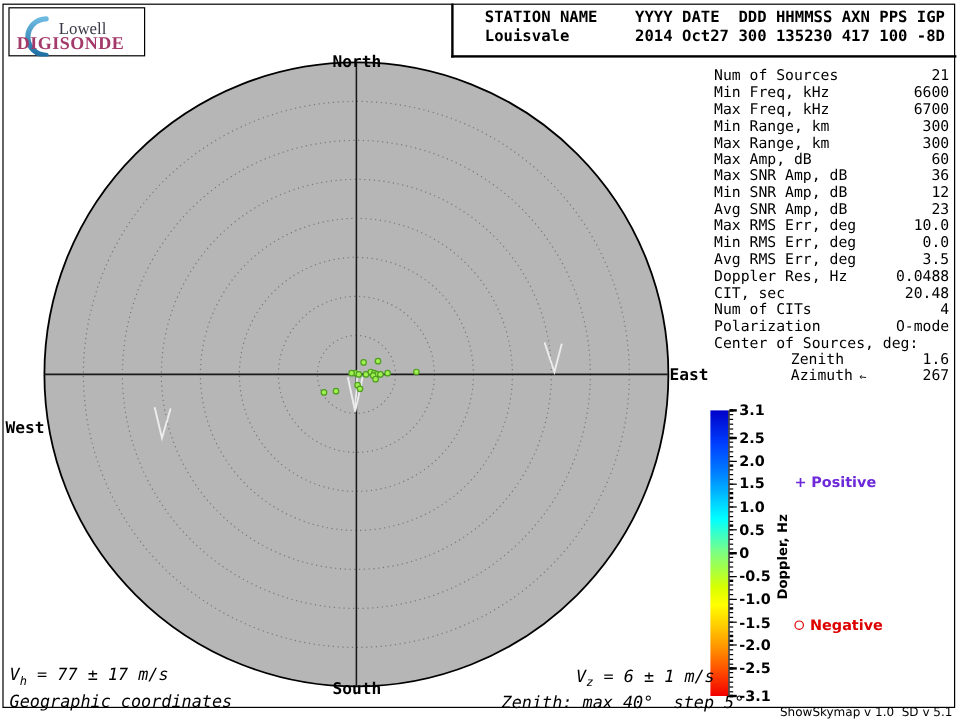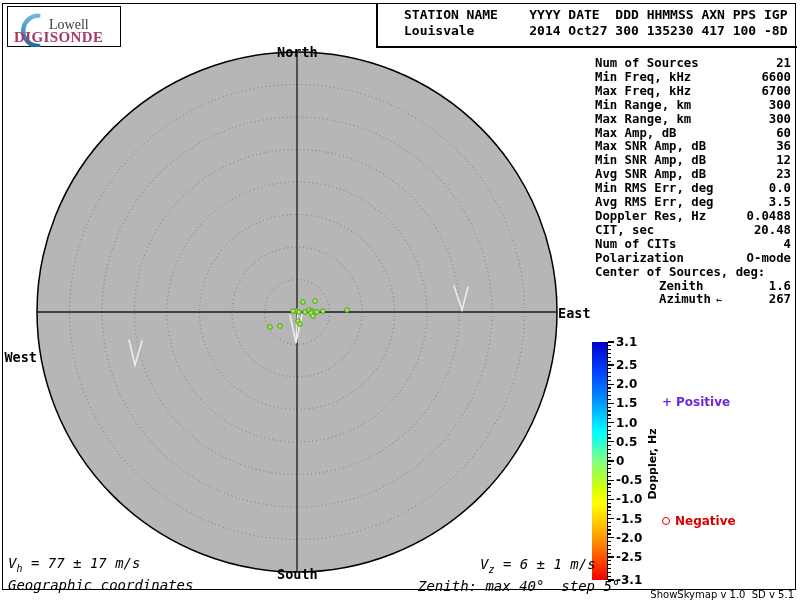--- a/index.html
+++ b/index.html
@@ -22,21 +22,21 @@
   #header-box pre{margin:0;font-family:"DejaVu Sans Mono",monospace;font-weight:bold;
                   font-size:13px;line-height:16px;padding-left:26px;}
   #header-box pre:first-child{padding-top:4px;}
   
   .compass{font-weight:bold;font-size:13.5px;}
   #lbl-north{left:277px;top:44px;width:40px;text-align:center;}
   #lbl-south{left:277px;top:566px;width:40px;text-align:right;}
   #lbl-west{left:4px;top:305px;width:33px;text-align:right;margin-top:44px;}
   #lbl-east{left:558px;top:305px;width:40px;text-align:left;}
   
-  #stats-panel{left:595px;top:57px;width:196px;font-size:12.3px;line-height:13.9px;font-weight:bold;}
+  #stats-panel{left:595px;top:57px;width:196px;font-size:12.3px;line-height:13.9px;}
   .stat-row{display:flex;justify-content:space-between;white-space:pre;}
   .stat-row .sl{text-align:left;}
   .stat-row .sv{text-align:right;}
   .stat-row.indent .sl{padding-left:64px;}
   .az-arrow{display:inline-block;font-size:10px;transform:rotate(6deg);margin-left:5px;color:#222;}
   
   #colorbar{left:592px;top:342px;width:15px;height:238px;border-right:1.2px solid #000;
     background:linear-gradient(to bottom,
       #0000c8 0%,#0040ff 12%,#0080ff 22%,#00c0ff 30%,#00ffff 38%,#40ffc0 44%,
       #80ff80 50%,#a8ff40 56%,#d8ff00 62%,#ffff00 68%,#ffc800 76%,#ff8c00 84%,
@@ -53,21 +53,21 @@
                   font-weight:bold;font-size:12px;display:flex;align-items:center;}
   #neg-circle{display:inline-block;width:6px;height:6px;border:1.8px solid #dd0000;
               border-radius:50%;margin-right:5px;}
   #pos-plus{margin-right:4px;}
   
   .ital{font-style:italic;white-space:pre;}
   #vh-text{left:8px;top:555px;font-size:14px;}
   #coords-text{left:8px;top:577px;font-size:14px;}
   #vz-text{left:480px;top:556px;font-size:14px;}
   #zenith-note{left:418px;top:578px;font-size:14px;}
-  #version-text{left:650px;top:589px;width:144px;text-align:right;
+  #version-text{left:650px;top:589px;width:144px;text-align:left;
                 font-family:"DejaVu Sans",sans-serif;font-size:10px;white-space:pre;}
   sub{font-size:10px;}
 </style>
 </head>
 <body>
 
 <div id="frame" class="abs"></div>
 
 <div id="logo-box" class="abs">
   <svg id="logo-arc" width="38" height="38" viewBox="0 0 40 40">
@@ -130,20 +130,21 @@
 <div id="stats-panel" class="abs">
     <div class="stat-row"><span class="sl">Num of Sources</span><span class="sv">21</span></div>
     <div class="stat-row"><span class="sl">Min Freq, kHz</span><span class="sv">6600</span></div>
     <div class="stat-row"><span class="sl">Max Freq, kHz</span><span class="sv">6700</span></div>
     <div class="stat-row"><span class="sl">Min Range, km</span><span class="sv">300</span></div>
     <div class="stat-row"><span class="sl">Max Range, km</span><span class="sv">300</span></div>
     <div class="stat-row"><span class="sl">Max Amp, dB</span><span class="sv">60</span></div>
     <div class="stat-row"><span class="sl">Max SNR Amp, dB</span><span class="sv">36</span></div>
     <div class="stat-row"><span class="sl">Min SNR Amp, dB</span><span class="sv">12</span></div>
     <div class="stat-row"><span class="sl">Avg SNR Amp, dB</span><span class="sv">23</span></div>
+    <div class="stat-row"><span class="sl">Max RMS Err, deg</span><span class="sv">10.0</span></div>
     <div class="stat-row"><span class="sl">Min RMS Err, deg</span><span class="sv">0.0</span></div>
     <div class="stat-row"><span class="sl">Avg RMS Err, deg</span><span class="sv">3.5</span></div>
     <div class="stat-row"><span class="sl">Doppler Res, Hz</span><span class="sv">0.0488</span></div>
     <div class="stat-row"><span class="sl">CIT, sec</span><span class="sv">20.48</span></div>
     <div class="stat-row"><span class="sl">Num of CITs</span><span class="sv">4</span></div>
     <div class="stat-row"><span class="sl">Polarization</span><span class="sv">O-mode</span></div>
     <div class="stat-row"><span class="sl">Center of Sources, deg:</span><span class="sv"></span></div>
     <div class="stat-row indent"><span class="sl">Zenith</span><span class="sv">1.6</span></div>
     <div class="stat-row indent"><span class="sl">Azimuth<span class="az-arrow">←</span></span><span class="sv">267</span></div>
   </div>

